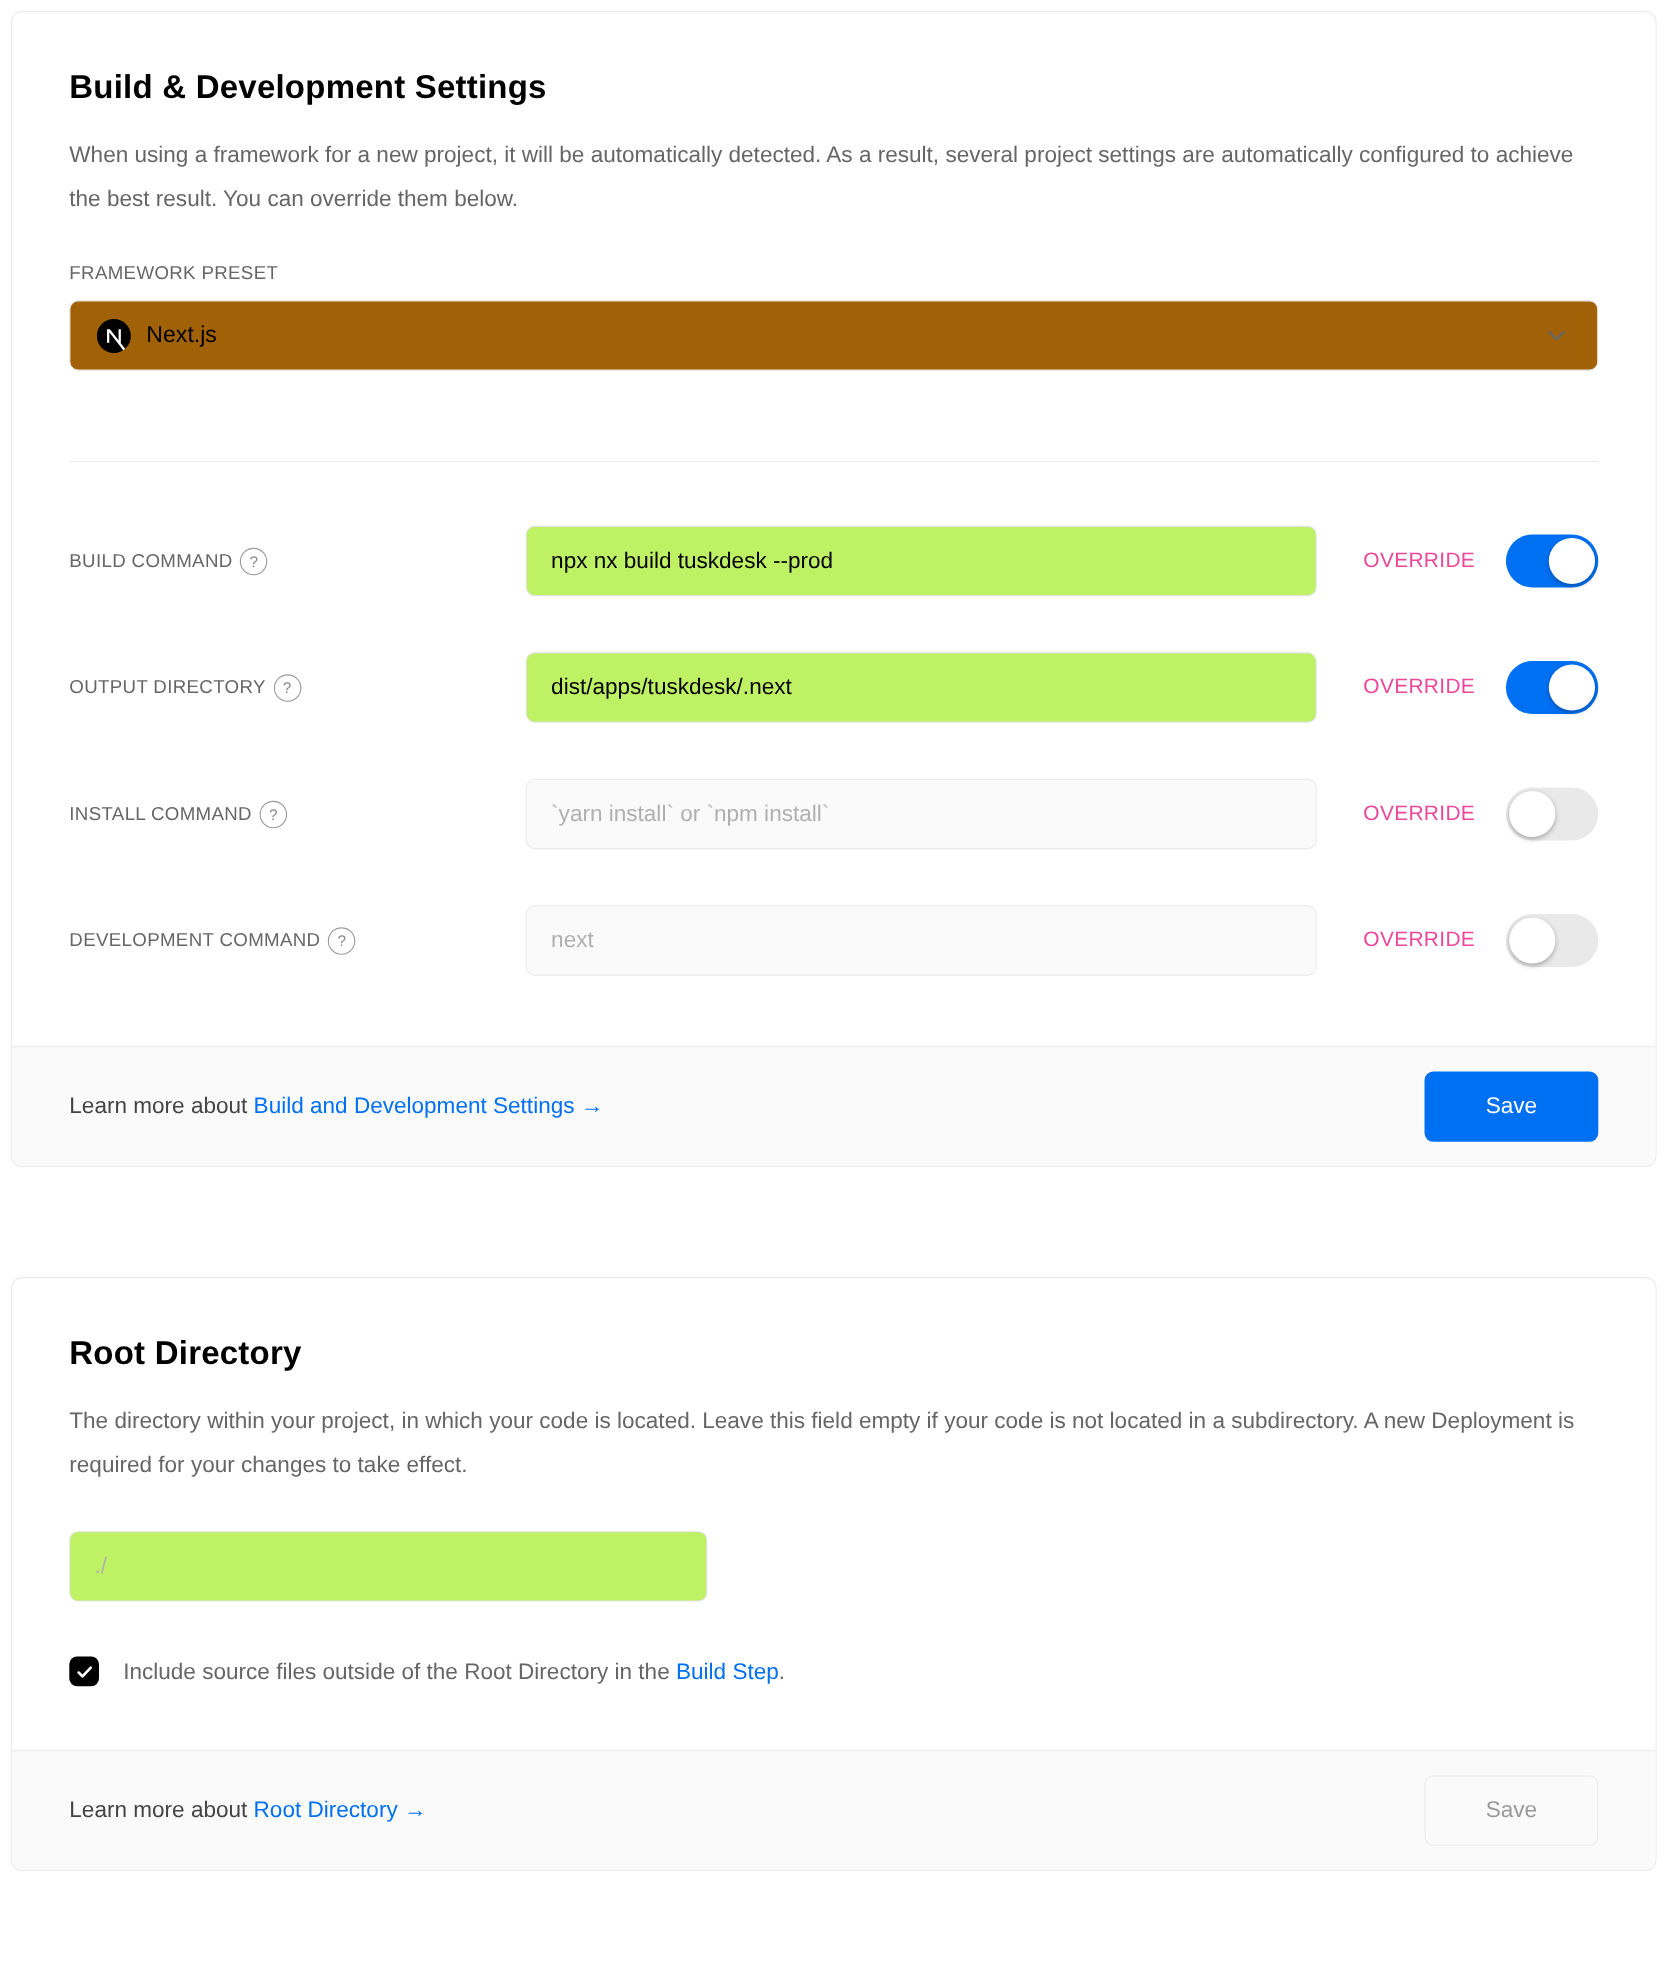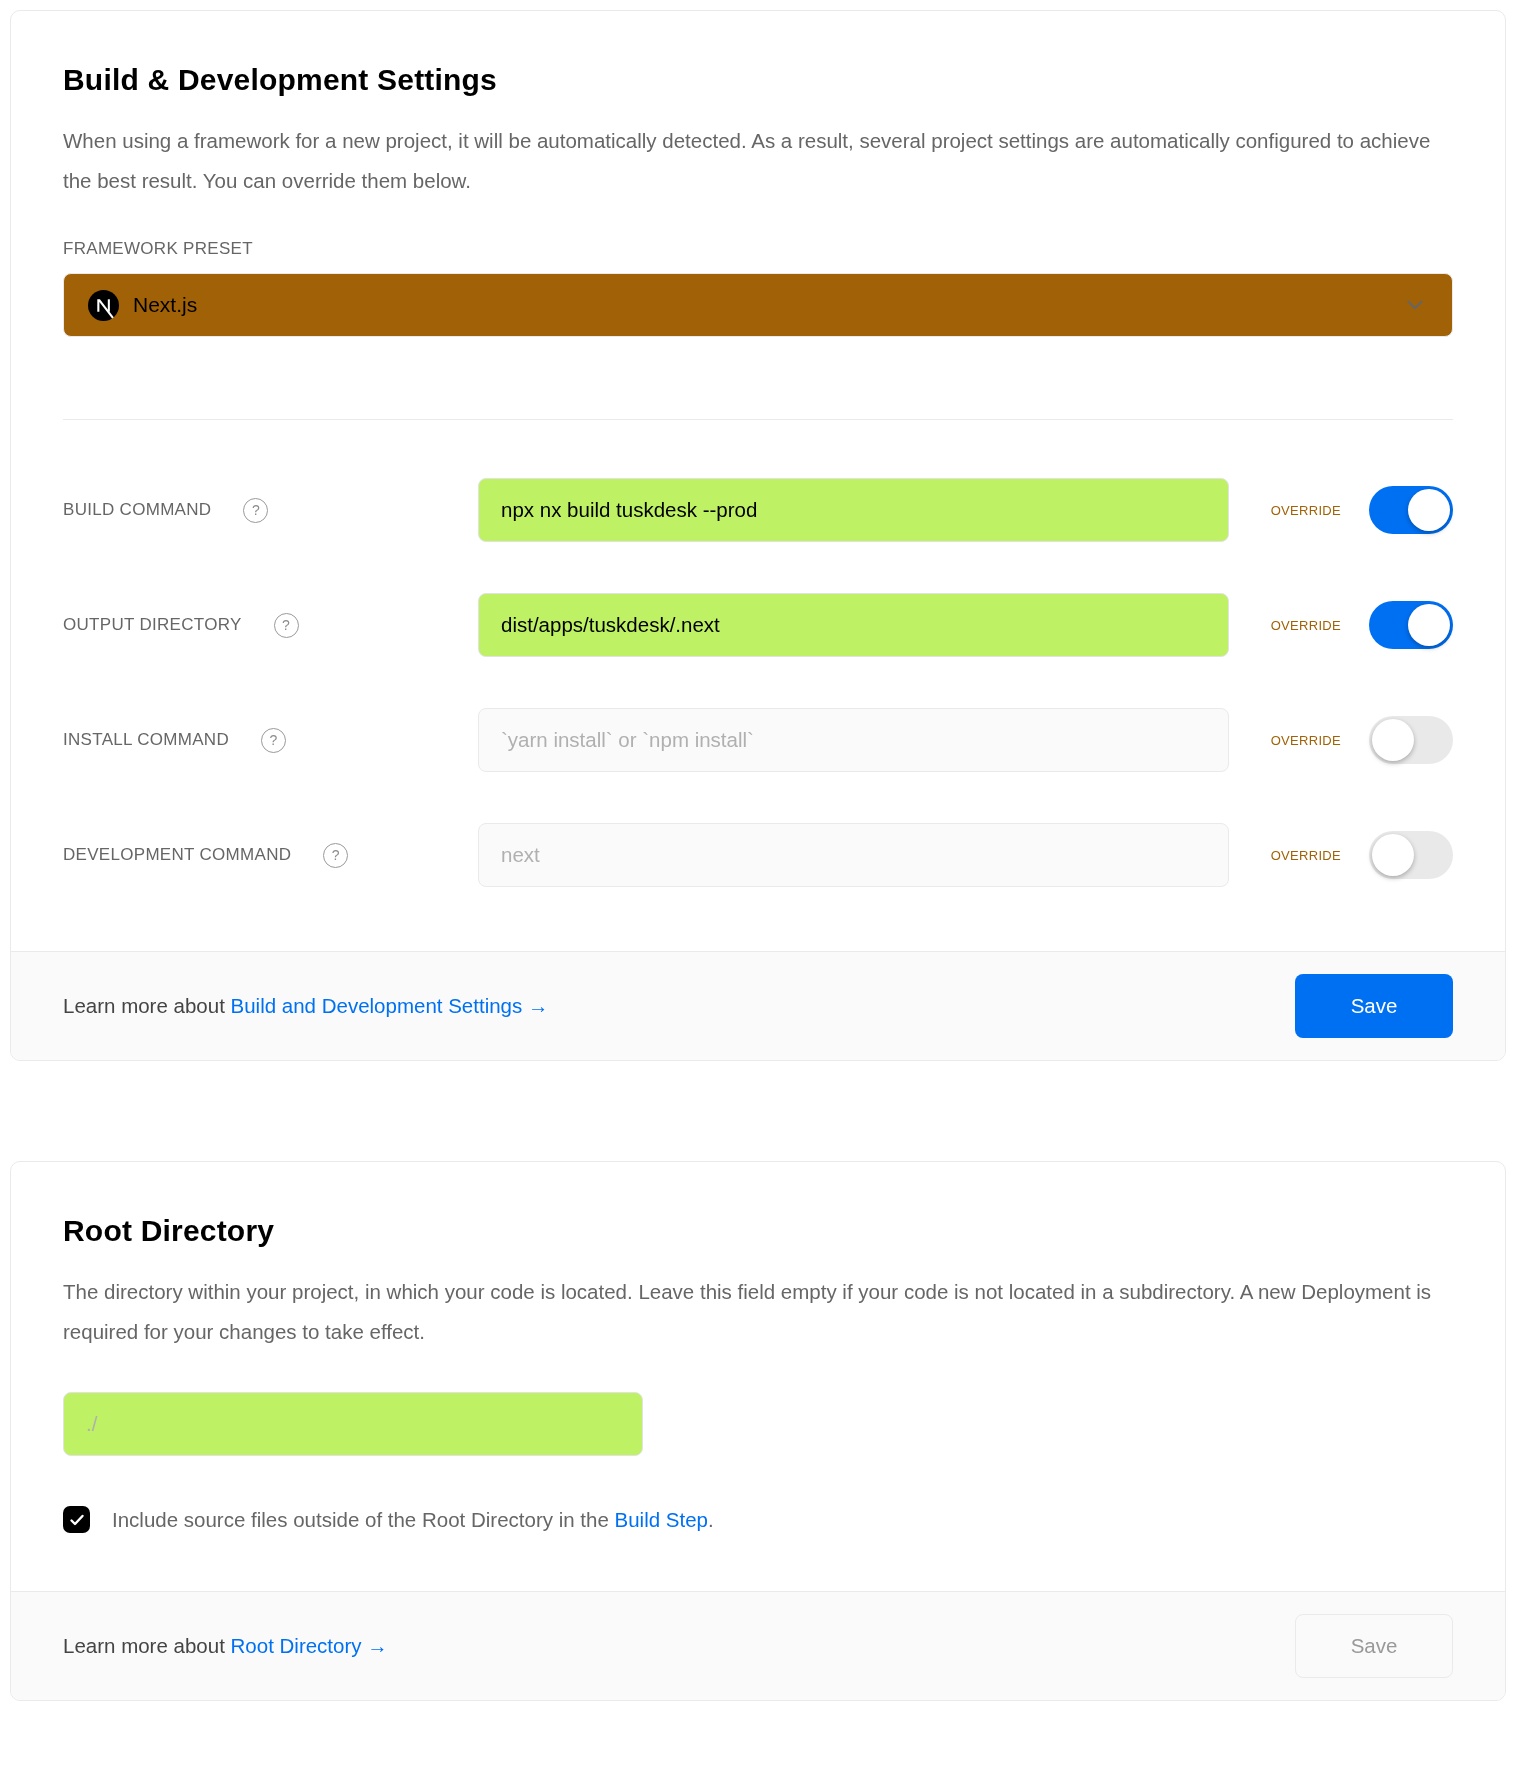--- a/index.html
+++ b/index.html
@@ -34,21 +34,21 @@
   .select-value { font-size: 21px; color: #000; }
   .next-logo { width: 31px; height: 31px; display: block; }
   .chevron { width: 26px; height: 26px; display: block; }
 
   .divider { height: 1px; background: #eaeaea; margin-top: 82px; }
 
   .setting-row { display: flex; align-items: center; margin-top: 51px; }
   .setting-row.first { margin-top: 58px; }
   .row-label {
     width: 415px; flex: none;
-    display: flex; align-items: center; gap: 32px;
+    display: flex; align-items: center; gap: 7px;
     font-size: 17px; color: #666; letter-spacing: .3px;
   }
   .help-icon {
     width: 25px; height: 25px; flex: none;
     border: 1.5px solid #9a9a9a; border-radius: 50%;
     display: flex; align-items: center; justify-content: center;
     font-size: 14px; color: #8c8c8c; cursor: pointer;
   }
   .text-input {
     flex: 1; height: 64px;
@@ -57,21 +57,21 @@
     font-family: "Liberation Sans", sans-serif;
     background: #bef264; outline: none;
   }
   .text-input::placeholder { color: #b0b0b0; }
   .text-input.disabled { background: #fafafa; border-color: #eaeaea; }
 
   .row-right {
     flex: none; margin-left: 42px;
     display: flex; align-items: center; gap: 28px;
   }
-  .override-label { font-size: 13px; color: #a16207; letter-spacing: .3px; }
+  .override-label { font-size: 19px; color: #ec4899; letter-spacing: .3px; }
   .toggle {
     width: 84px; height: 48px; border-radius: 24px;
     background: #e9e9e9; position: relative; cursor: pointer; flex: none;
   }
   .toggle .knob {
     position: absolute; top: 3px; left: 3px;
     width: 42px; height: 42px; border-radius: 50%;
     background: #fff; box-shadow: 0 2px 5px rgba(0,0,0,.28);
     transition: left .15s;
   }

